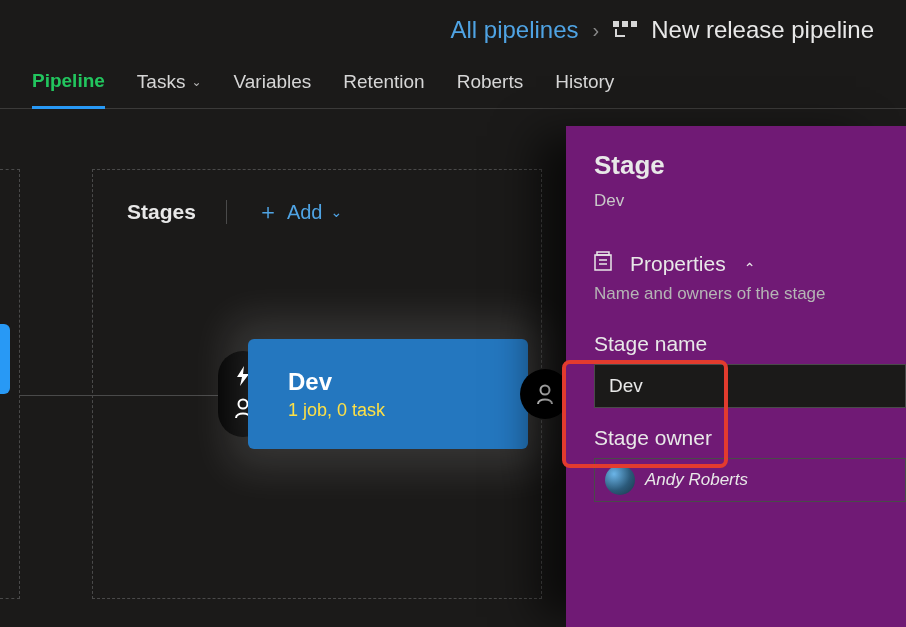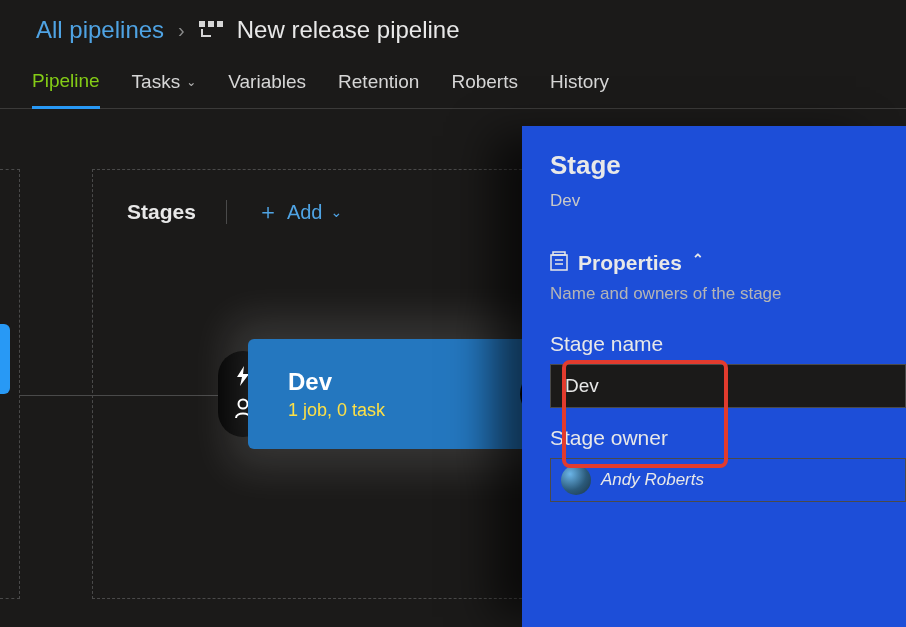--- a/index.html
+++ b/index.html
@@ -13,20 +13,21 @@
       position: relative;
     }
 
     
     .breadcrumb {
       display: flex;
       align-items: center;
       gap: 14px;
       padding: 16px 32px 8px 36px;
       font-size: 24px;
+      justify-content: flex-end;
     }
     .bc-link { color: #4fa3e3; cursor: pointer; }
     .bc-sep { color: #8a8a8a; font-size: 20px; }
     .bc-pipeline-icon { display:inline-flex; color:#d6d6d6; }
     .bc-current { color: #e8e8e8; font-weight: 400; }
 
     
     .tabs {
       display: flex;
       align-items: center;
@@ -37,22 +38,22 @@
     }
     .tab {
       padding-bottom: 14px;
       color: #d6d6d6;
       cursor: pointer;
       display: flex;
       align-items: center;
       gap: 6px;
     }
     .tab.active {
-      color: #84cc16;
-      font-weight: 400;
+      color: #22c55e;
+      font-weight: 700;
       border-bottom: 3px solid #2899f5;
       margin-bottom: -1px;
     }
     .chev { font-size: 12px; color: #b5b5b5; }
 
     
     .canvas {
       position: relative;
       height: 510px;
       padding-top: 60px;
@@ -159,34 +160,34 @@
       align-items: center;
       justify-content: center;
       color: #fff;
     }
 
     
     .right-panel {
       position: absolute;
       right: 0;
       top: 126px;
-      width: 384px;
+      width: 340px;
       height: 501px;
-      background: #1d4ed8;
+      background: #701a75;
       padding: 24px 0 24px 28px;
       box-shadow: -40px 0 40px -10px rgba(0,0,0,0.6);
     }
     .panel-title { font-size: 26px; font-weight: 600; color: #e8e8e8; margin-bottom: 10px; }
     .panel-sub { font-size: 17px; color: #c8c8c8; margin-bottom: 40px; }
     .panel-section-header {
       display: flex;
-      align-items: flex-start;
-      gap: 10px;
+      align-items: flex-end;
+      gap: 18px;
       font-size: 21px;
-      font-weight: 700;
+      font-weight: 400;
       color: #e8e8e8;
       margin-bottom: 8px;
     }
     .panel-section-desc { font-size: 17px; color: #b5b5b5; margin-bottom: 28px; }
     .field-label { font-size: 21px; color: #e8e8e8; margin-bottom: 8px; }
     .field-input {
       width: 100%;
       height: 44px;
       background: #1b1a19;
       border: 1px solid #4a4a4a;

